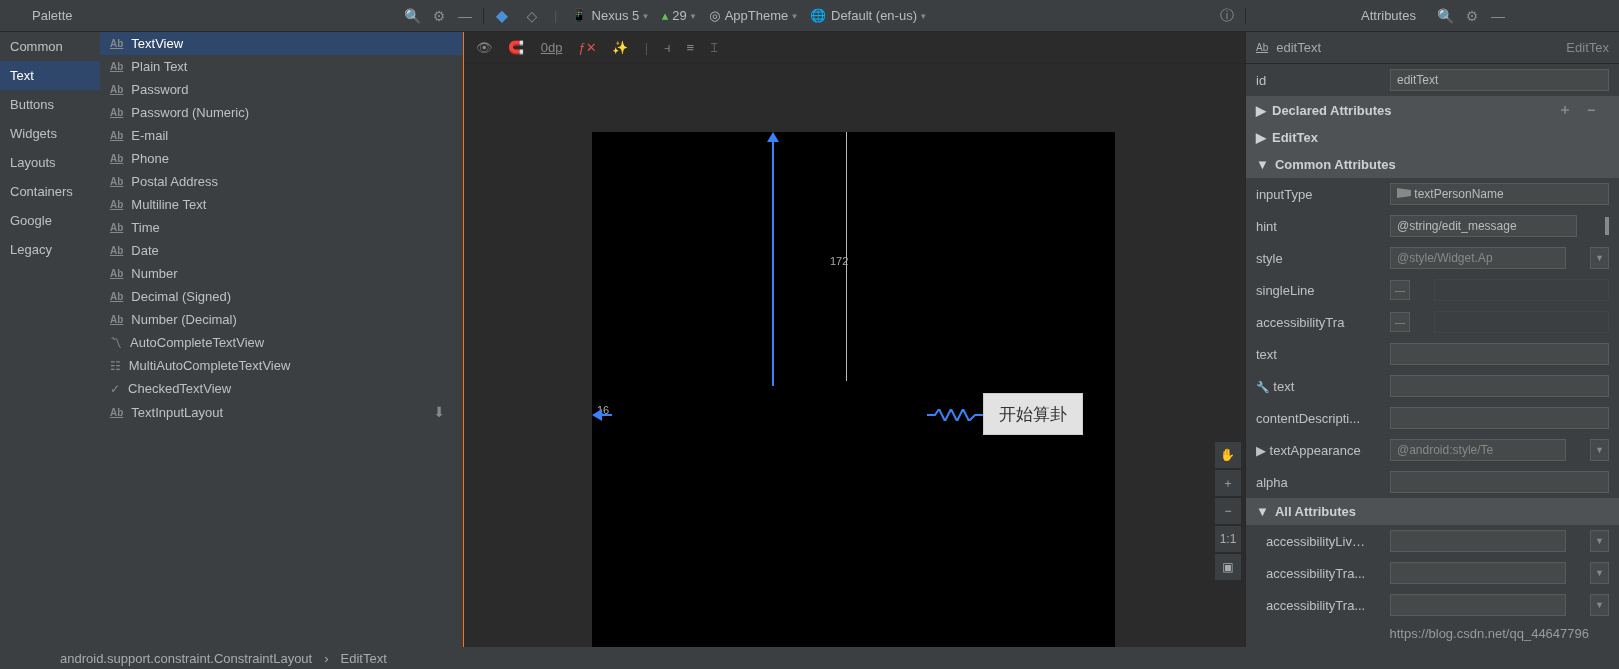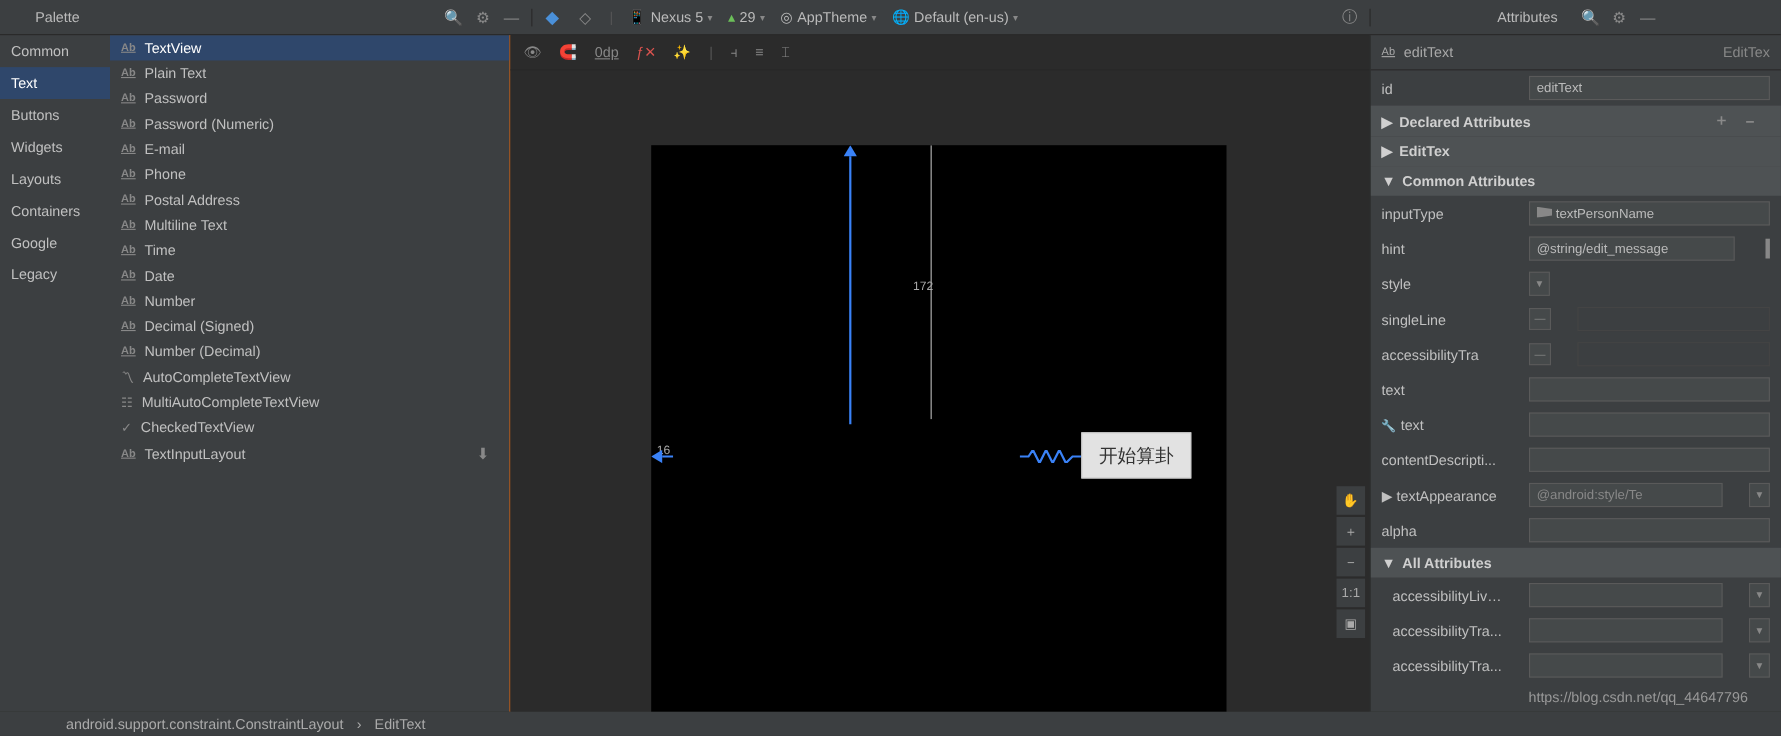--- a/index.html
+++ b/index.html
@@ -273,20 +273,21 @@
         <span class="lbl">inputType</span>
         <div class="val"><span class="flag"></span> <span>textPersonName</span></div>
       </div>
     <div class="attr-row">
         <span class="lbl">hint</span>
         <input value="@string/edit_message" style="">
         <span style="width:4px;height:18px;background:#888;margin-left:4px"></span>
       </div>
     <div class="attr-row">
         <span class="lbl">style</span>
+        <input style="color: rgb(136, 136, 136);" value="@style/Widget.Ap">
         <span style="background:#45494a;border:1px solid #5a5a5a;padding:2px 4px;font-size:9px;color:#888;height:22px;display:flex;align-items:center">▼</span>
       </div>
     <div class="attr-row">
         <span class="lbl">singleLine</span>
         <span class="check">—</span>
         <span class="val" style="background:transparent;border-color:#444"></span>
       </div>
     <div class="attr-row">
         <span class="lbl">accessibilityTra</span>
         <span class="check">—</span>

